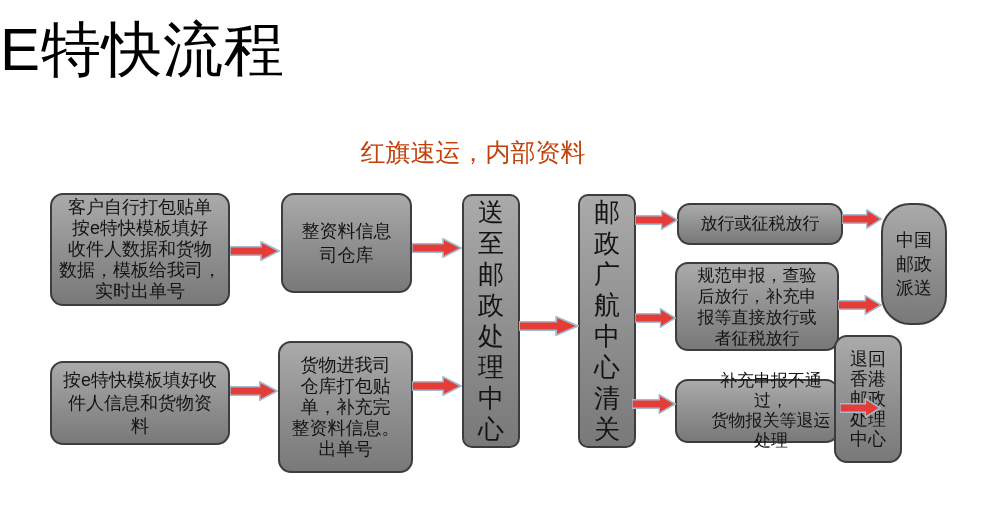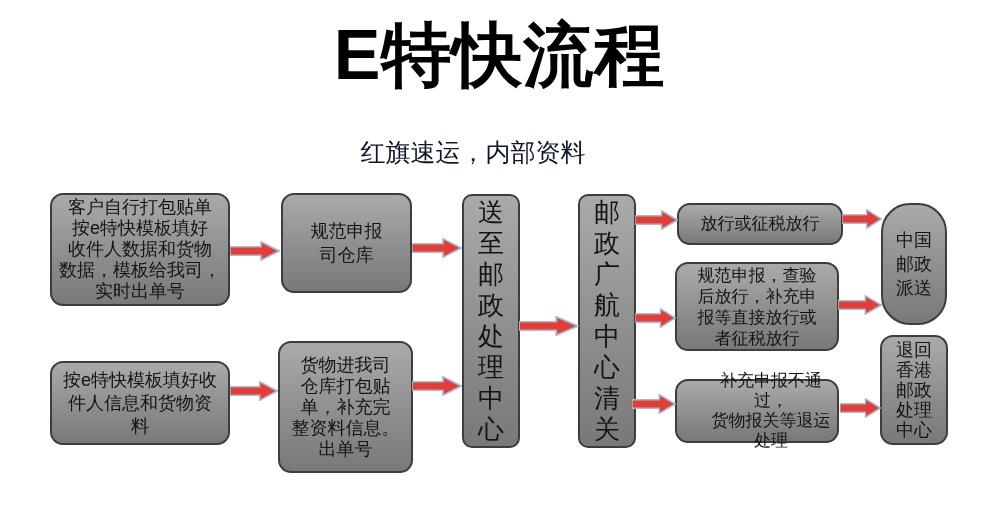--- a/index.html
+++ b/index.html
@@ -4,27 +4,27 @@
 <style>
   * { margin:0; padding:0; box-sizing:border-box; }
   html,body { background:#ffffff; }
   body {
     width:999px; height:511px; position:relative; overflow:hidden;
     font-family:"Liberation Sans","DejaVu Sans",sans-serif;
   }
   .stage { position:absolute; left:0; top:0; width:999px; height:511px; background:#ffffff; }
 
   .title {
-    position:absolute; left:0; top:16px; width:999px; text-align:center;
-    font-size:70px; font-weight:700; color:#000000; line-height:1.12;
+    position:absolute; left:0; top:16px; width:999px; 
+    font-size:60px; font-weight:400; color:#000000; line-height:1.12;
     letter-spacing:1px;
   }
   .subtitle {
     position:absolute; left:0; top:136px; width:946px; text-align:center;
-    font-size:25px; font-weight:500; color:#0f172a;
+    font-size:25px; font-weight:500; color:#c2410c;
   }
 
   .box {
     position:absolute;
     background:linear-gradient(180deg,#aaaaaa 0%,#8e8e8e 55%,#797979 100%);
     border:2px solid #3d3d3d;
     border-radius:13px;
     color:#141414;
     display:flex; align-items:center; justify-content:center;
     text-align:center; white-space:pre-line;
@@ -34,21 +34,21 @@
   .n1  { left:50px;  top:193px; width:180px; height:113px; font-size:18px; line-height:21px; }
   .n2  { left:281px; top:193px; width:131px; height:100px; font-size:18px; line-height:24px; }
   .n3  { left:50px;  top:361px; width:180px; height:84px;  font-size:18px; line-height:23px; }
   .n4  { left:278px; top:341px; width:135px; height:132px; font-size:18px; line-height:21px; }
   .n5  { left:462px; top:194px; width:58px;  height:254px; font-size:26px; line-height:31px; }
   .n6  { left:578px; top:194px; width:58px;  height:254px; font-size:26px; line-height:31px; }
   .n7  { left:677px; top:203px; width:166px; height:42px;  font-size:17px; line-height:18px; }
   .n8  { left:675px; top:262px; width:164px; height:89px;  font-size:17px; line-height:21px; }
   .n9  { left:675px; top:379px; width:164px; height:64px;  font-size:17px; line-height:20px;padding-left:28px; }
   .n10 { left:881px; top:203px; width:66px;  height:122px; font-size:18px; line-height:24px;border-radius:29px; }
-  .n11 { left:880px; top:335px; width:68px;  height:110px; font-size:18px; line-height:20px; }
+  .n11 { left:834px; top:335px; width:68px;  height:128px; font-size:18px; line-height:20px; }
 
   .arrow { position:absolute; height:20px; display:block; }
   .arrow polygon { fill:#e53c38; stroke:#9fbdd1; stroke-width:1.6; }
   .a1  { left:230px; top:241px; width:50px; }
   .a2  { left:412px; top:238px; width:50px; }
   .a3  { left:230px; top:381px; width:48px; }
   .a4  { left:412px; top:376px; width:50px; }
   .a5  { left:519px; top:316px; width:60px; }
   .a6  { left:635px; top:210px; width:43px; }
   .a7  { left:635px; top:308px; width:41px; }
@@ -63,21 +63,21 @@
 <div class="stage">
 
   <div class="title">E特快流程</div>
   <div class="subtitle">红旗速运，内部资料</div>
 
   <div class="box n1">客户自行打包贴单
 按e特快模板填好
 收件人数据和货物
 数据，模板给我司，
 实时出单号</div>
-  <div class="box n2">规范申报
+  <div class="box n2">整资料信息
 司仓库</div>
   <div class="box n3">按e特快模板填好收
 件人信息和货物资
 料</div>
   <div class="box n4">货物进我司
 仓库打包贴
 单，补充完
 整资料信息。
 出单号</div>
   <div class="box vbox n5">送

